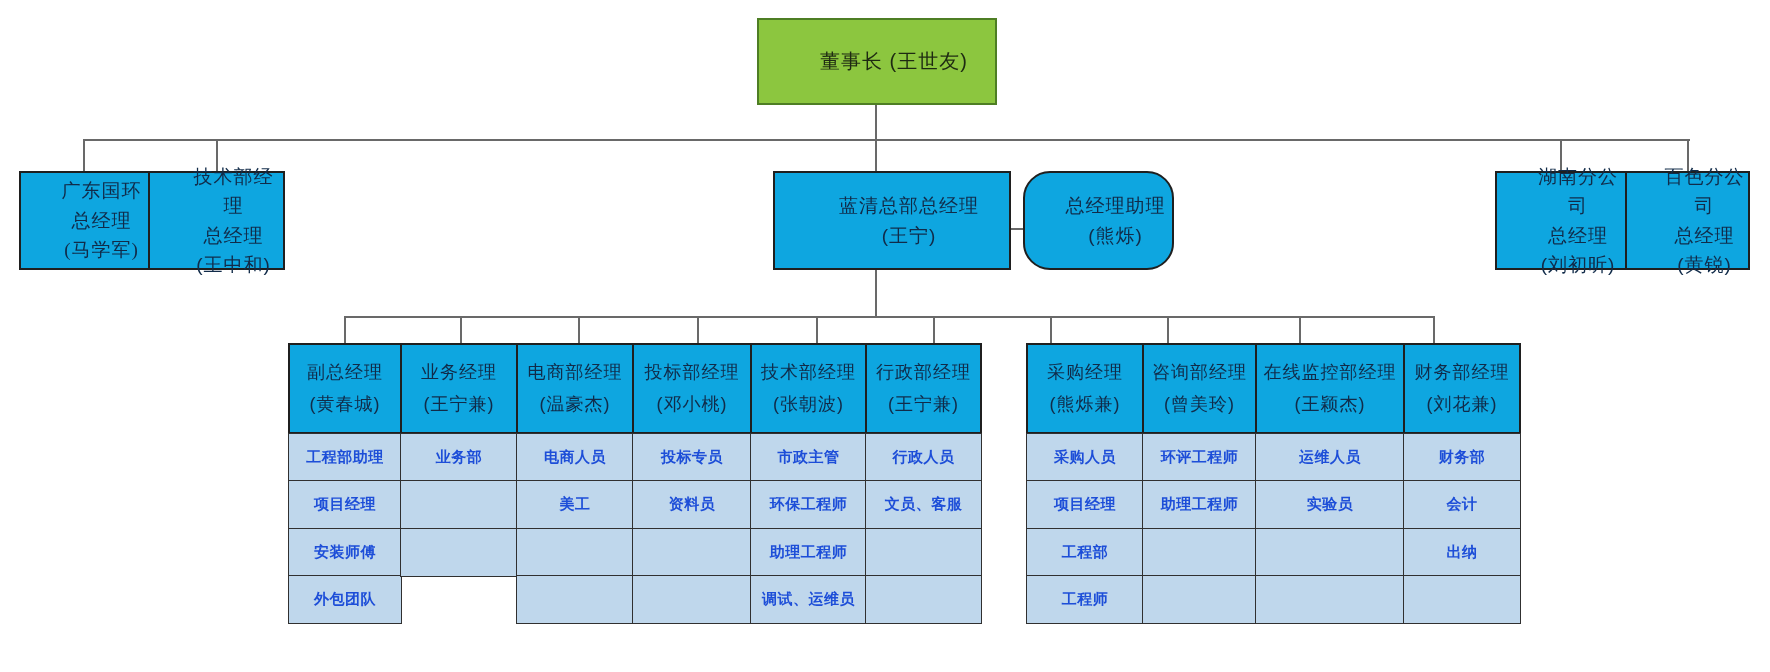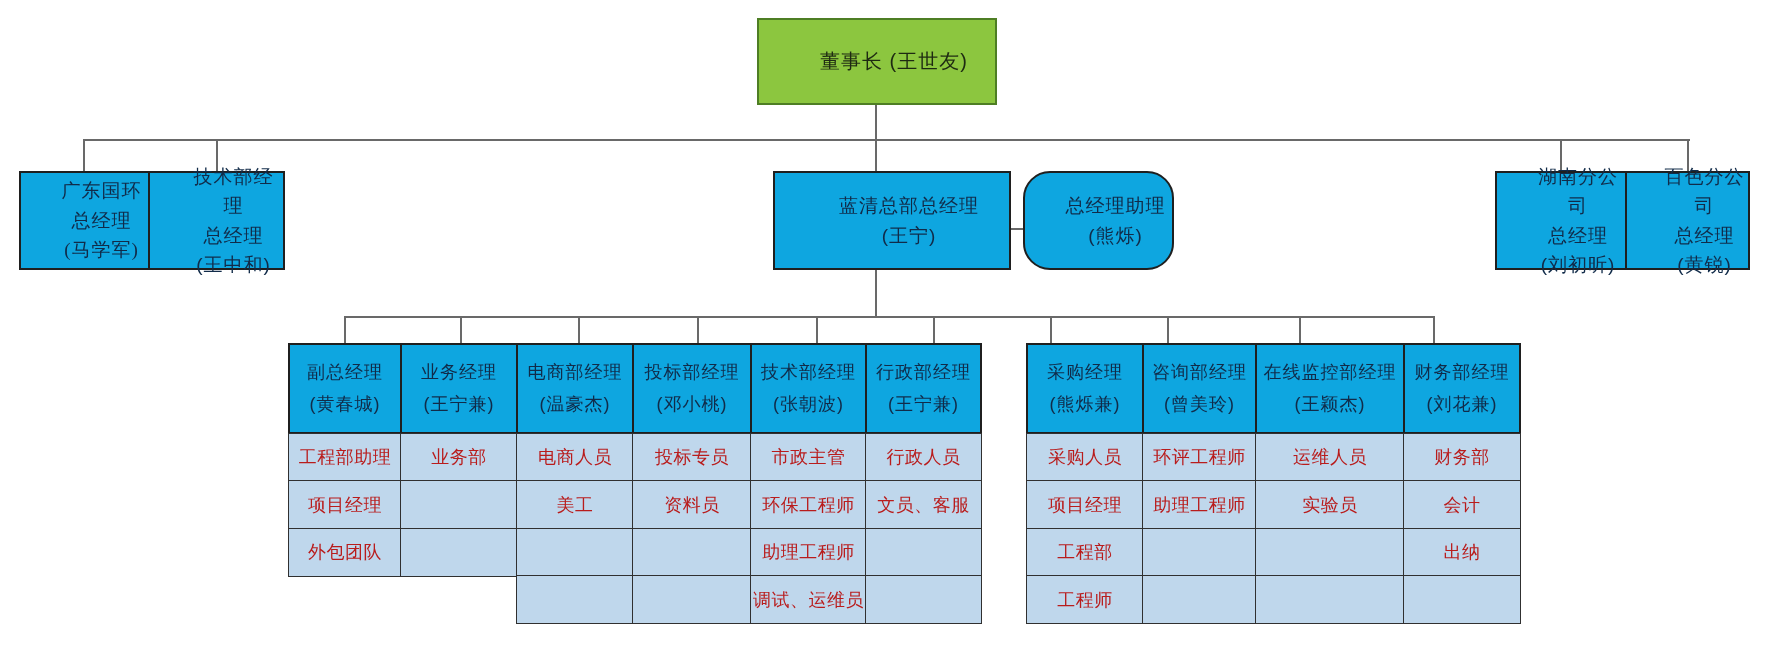--- a/index.html
+++ b/index.html
@@ -29,22 +29,22 @@
   .dept-col { display:flex; flex-direction:column; }
   .dept-col + .dept-col { margin-left:-2px; }
   .dept-header {
     height:91px; background:#0ea6e0; border:2px solid #1f1f1f;
     color:#112b49; font-size:18px; line-height:1.75; letter-spacing:1px;
     display:flex; align-items:center; justify-content:center;
     text-align:center; white-space:pre-line;
   }
   .dept-cell {
     height:49px; background:#bfd7ec; border:1.5px solid #303030; margin-top:-1.5px;
-    color:#b91c1c; font-size:18px; letter-spacing:0.5px;
-    display:flex; align-items:center; justify-content:center; text-align:center;
+    color:#1d4ed8; font-size:15px; letter-spacing:0.5px;
+    display:flex; align-items:center; justify-content:center; text-align:center;font-weight:bold;
   }
 </style>
 </head>
 <body>
 
 <div class="canvas">
 
   <div class="vline" style="left:875px; top:105px; height:35px;"></div>
   <div class="hline" style="left:84px;  top:139px; width:1606px;"></div>
   <div class="vline" style="left:83px;   top:139px; height:32px;"></div>
@@ -75,20 +75,21 @@
   <div class="box l2-box" style="left:1625px; width:125px;">百色分公司
 总经理
 (黄锐)</div>
 
   <div class="dept-table">
       <div class="dept-col" style="width: 114px;">
         <div class="dept-header">副总经理
 (黄春城)</div>
         <div class="dept-cell">工程部助理</div>
         <div class="dept-cell">项目经理</div>
+        <div class="dept-cell">安装师傅</div>
         <div class="dept-cell">外包团队</div>
       </div>
       <div class="dept-col" style="width: 118px;">
         <div class="dept-header">业务经理
 (王宁兼)</div>
         <div class="dept-cell">业务部</div>
         <div class="dept-cell"></div>
         <div class="dept-cell"></div>
       </div>
       <div class="dept-col" style="width: 118px;">

